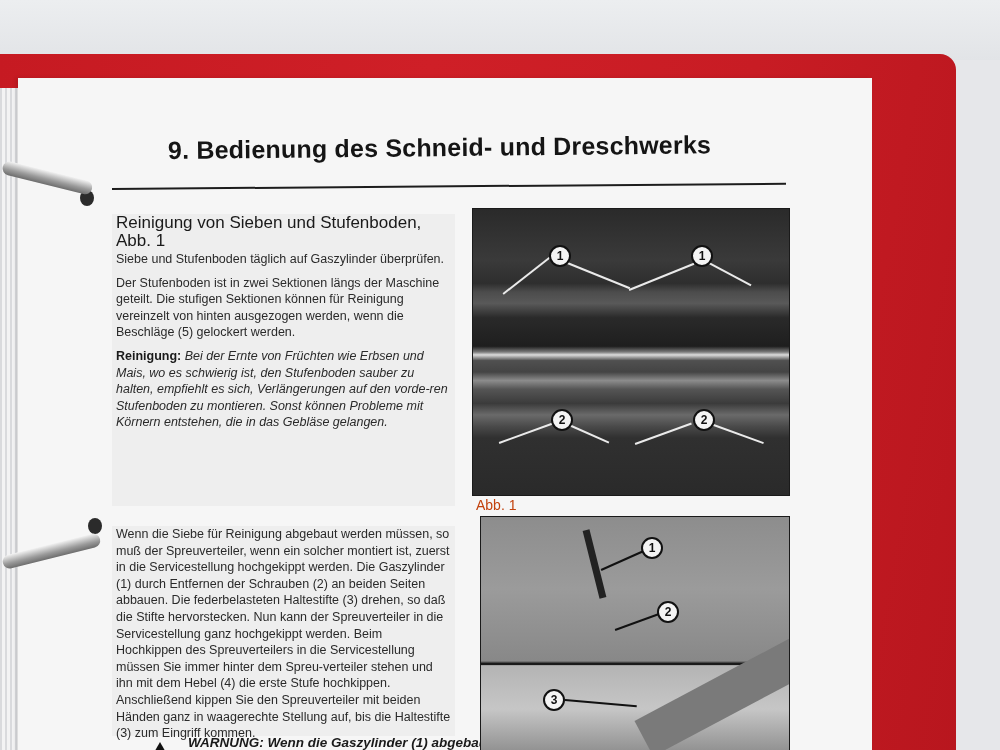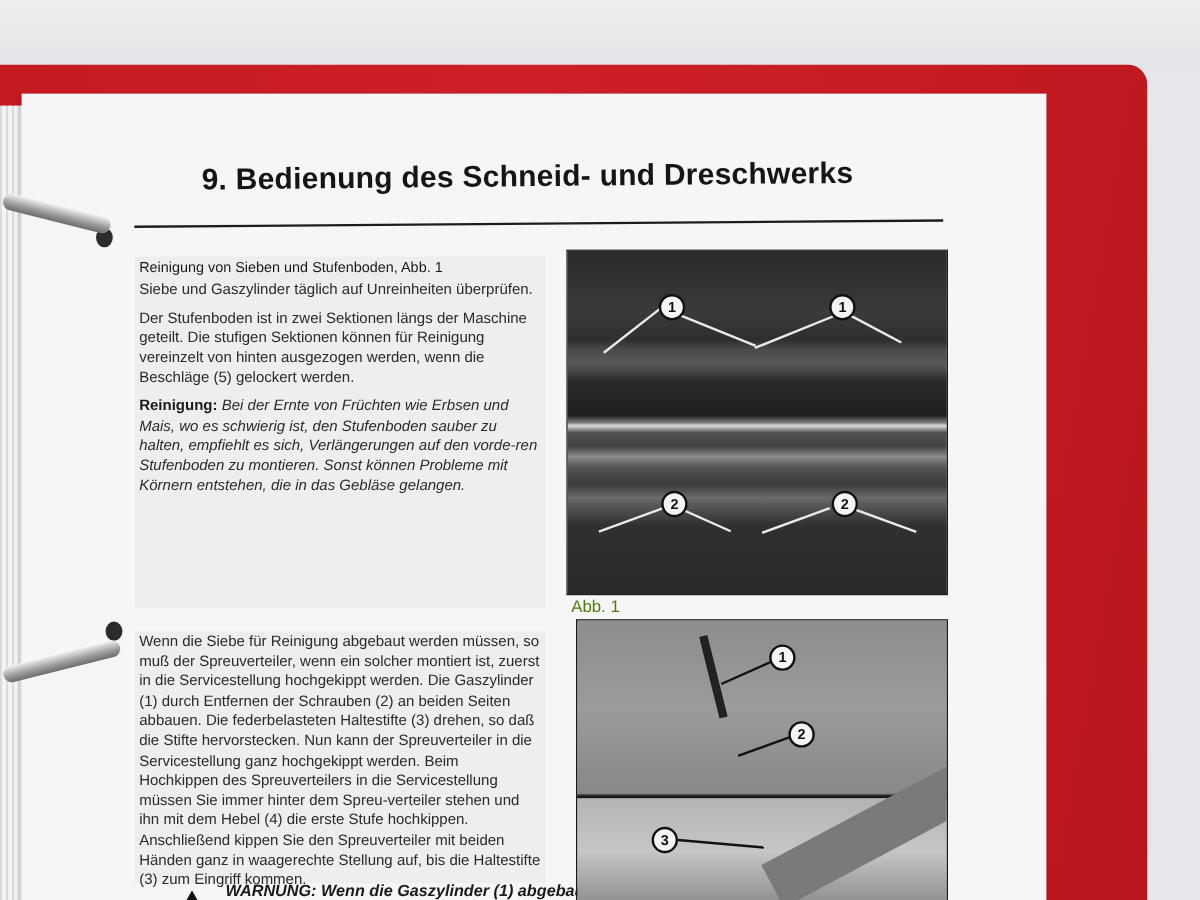--- a/index.html
+++ b/index.html
@@ -27,40 +27,40 @@
     background:linear-gradient(#f4f4f4,#9a9a9a 60%,#6d6d6d); }
   .ring-hole { position:absolute; width:14px; height:16px; border-radius:50%; background:#2b2b2b; }
   .title {
     position:absolute; left:168px; top:136px; width:620px;
     font-weight:bold; font-size:25px; color:#151515; letter-spacing:0.2px;
     transform:rotate(-0.6deg); transform-origin:left;
   }
   .title-rule { position:absolute; left:112px; top:188px; width:674px; height:2px; background:#1d1d1d; transform:rotate(-0.45deg); transform-origin:left; }
   .col { position:absolute; left:112px; width:335px; color:#2a2a2a; font-size:12.5px; line-height:16.6px; }
   .shade { background:#eeeeee; }
-  .h2 { font-size:12px; color:#1a1a1a; line-height:18px; margin-bottom:1px; }
+  .h2 { font-size:17px; color:#1a1a1a; line-height:18px; margin-bottom:1px; }
   .col p { margin:0 0 7px 0; }
   .note b { font-weight:bold; font-style:normal; color:#1a1a1a; }
   .note i { font-style:italic; }
   .fig { position:absolute; border:1.5px solid #1a1a1a; overflow:hidden; }
   .fig1 { left:472px; top:208px; width:316px; height:286px;
     background:
       linear-gradient(180deg,#2a2a2a 0%,#3a3a3a 18%,#2e2e2e 26%,#4c4c4c 29%,#595959 33%,#2a2a2a 38%,#1e1e1e 48%,#7a7a7a 50%,#dcdcdc 51%,#505050 53%,#444 57%,#8c8c8c 60%,#555 63%,#3b3b3b 68%,#6a6a6a 72%,#4a4a4a 76%,#303030 80%,#2a2a2a 100%); }
   .fig2 { left:480px; top:516px; width:308px; height:240px;
     background:linear-gradient(180deg,#8d8d8d 0%,#9b9b9b 30%,#888 60%,#1e1e1e 61%,#b4b4b4 62%,#c6c6c6 80%,#8a8a8a 100%); }
   .fig2 .diag { position:absolute; left:150px; top:150px; width:220px; height:40px; background:#7a7a7a; transform:rotate(-28deg); }
   .fig2 .cyl { position:absolute; left:110px; top:12px; width:7px; height:70px; background:#222; transform:rotate(-14deg); }
   .fig2 .div { position:absolute; left:0; top:146px; width:100%; height:2px; background:#1a1a1a; }
   .callout {
     position:absolute; width:22px; height:22px; border-radius:50%;
     background:#f4f4f4; border:2px solid #111; box-sizing:border-box;
     font-weight:bold; font-size:12px; line-height:18px; text-align:center; color:#111;
   }
   .leader { position:absolute; height:1.5px; background:#eaeaea; transform-origin:left center; }
-  .caption { position:absolute; left:476px; top:497px; font-size:14px; color:#4d7c0f; }
+  .caption { position:absolute; left:476px; top:497px; font-size:14px; color:#c2410c; }
   .warn { position:absolute; left:150px; top:735px; font-size:13.5px; font-weight:bold; font-style:italic; color:#1a1a1a; }
   .warn-icon { position:absolute; left:152px; top:742px; width:0; height:0;
     border-left:8px solid transparent; border-right:8px solid transparent; border-bottom:14px solid #111; }
 </style>
 </head>
 <body>
 
 <div class="bg-top"></div>
 <div class="binder"></div>
 <div class="page-stack"></div>
@@ -70,21 +70,21 @@
 <div class="ring-hole" style="left:80px;top:190px;"></div>
 <div class="ring" style="left:0;top:182px;width:92px;transform:rotate(14deg);transform-origin:right;"></div>
 <div class="ring-hole" style="left:88px;top:518px;"></div>
 <div class="ring" style="left:0;top:532px;width:100px;transform:rotate(-14deg);transform-origin:right;"></div>
 
 <div class="title">9. Bedienung des Schneid- und Dreschwerks</div>
 <div class="title-rule"></div>
 
 <div class="col shade" style="top:214px;height:292px;padding:0 4px;">
   <div class="h2">Reinigung von Sieben und Stufenboden, Abb. 1</div>
-  <p>Siebe und Gaszylinder täglich auf Unreinheiten überprüfen.</p>
+  <p>Siebe und Stufenboden täglich auf Gaszylinder überprüfen.</p>
   <p>Der Stufenboden ist in zwei Sektionen längs der Maschine geteilt. Die stufigen Sektionen können für Reinigung vereinzelt von hinten ausgezogen werden, wenn die Beschläge (5) gelockert werden.</p>
   <p class="note"><b>Reinigung:</b><i> Bei der Ernte von Früchten wie Erbsen und Mais, wo es schwierig ist, den Stufenboden sauber zu halten, empfiehlt es sich, Verlängerungen auf den vorde-ren Stufenboden zu montieren. Sonst können Probleme mit Körnern entstehen, die in das Gebläse gelangen.</i></p>
 </div>
 
 <div class="col shade" style="top:526px;height:210px;padding:0 4px;">
   <p>Wenn die Siebe für Reinigung abgebaut werden müssen, so muß der Spreuverteiler, wenn ein solcher montiert ist, zuerst in die Servicestellung hochgekippt werden. Die Gaszylinder (1) durch Entfernen der Schrauben (2) an beiden Seiten abbauen. Die federbelasteten Haltestifte (3) drehen, so daß die Stifte hervorstecken. Nun kann der Spreuverteiler in die Servicestellung ganz hochgekippt werden. Beim Hochkippen des Spreuverteilers in die Servicestellung müssen Sie immer hinter dem Spreu-verteiler stehen und ihn mit dem Hebel (4) die erste Stufe hochkippen.  Anschließend kippen Sie den Spreuverteiler mit beiden Händen ganz in waagerechte Stellung auf, bis die Haltestifte (3) zum Eingriff kommen.</p>
 </div>
 <div class="warn-icon"></div>
 <div class="warn" style="left:188px;">WARNUNG: Wenn die Gaszylinder (1) abgebaut</div>
 

